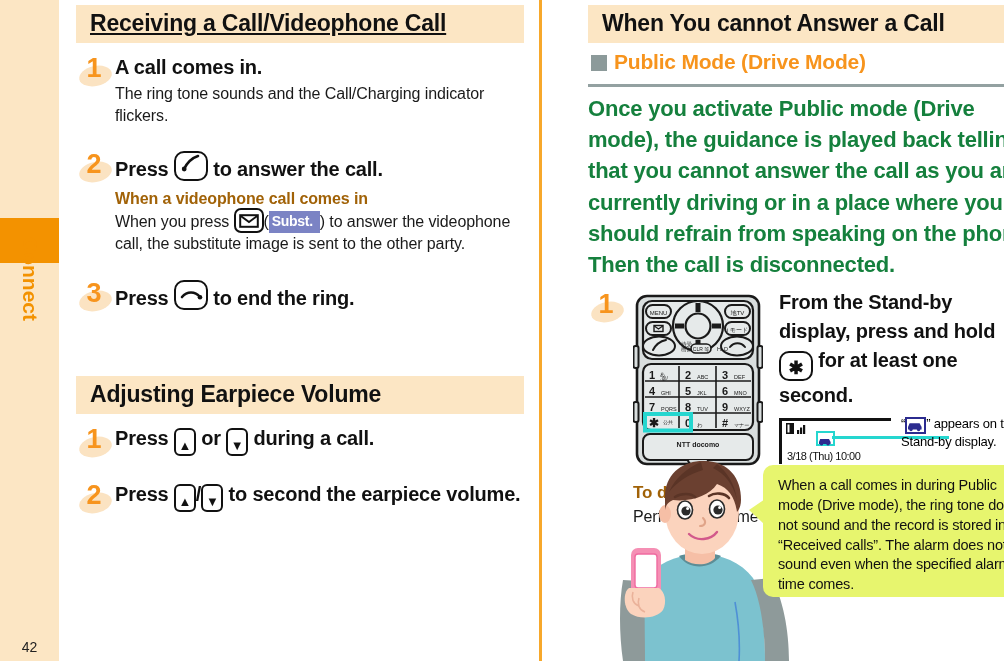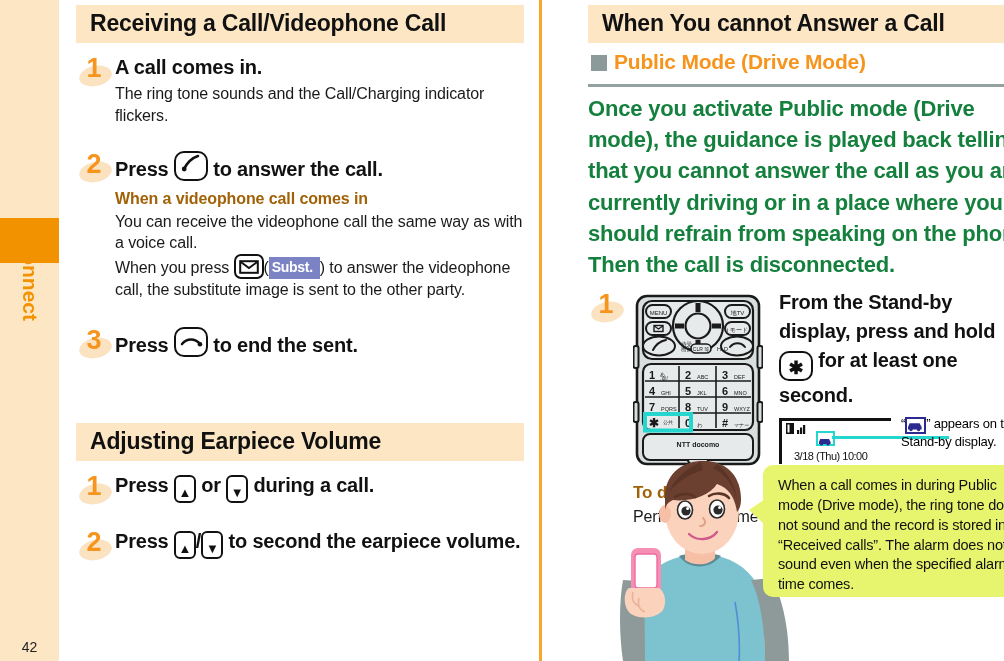--- a/index.html
+++ b/index.html
@@ -163,21 +163,21 @@
 
   
   .standby {
     position: relative;
     width: 112px; height: 46px;
     border-left: 3px solid #111;
     border-top: 3px solid #111;
   }
   .standby .sig { position: absolute; left: 4px; top: 2px; font-size: 9px; }
   .standby .date {
-    position: absolute; left: 12px; bottom: 2px;
+    position: absolute; left: 5px; bottom: 2px;
     font-size: 11px; color: #111; letter-spacing: -0.5px;
   }
   .standby .caricon {
     position: absolute; left: 34px; top: 10px;
     width: 19px; height: 15px;
     border: 2.5px solid #25d6cf;
     background: #fff;
   }
   .leader {
     position: absolute;
@@ -231,21 +231,21 @@
   <div id="side-tab">
     <div id="side-tab-marker"></div>
     <div id="side-tab-label">Connect</div>
     <div id="page-number">42</div>
   </div>
 
   <div id="col-divider"></div>
 
   <div class="column" id="col-left">
 
-    <div class="section-bar" style="margin:5px 13px 0 17px;">Receiving a Call/Videophone Call</div>
+    <div class="section-bar" style="margin:5px 13px 0 17px;text-decoration:underline;">Receiving a Call/Videophone Call</div>
 
     <div style="padding:0 14px 0 14px;">
 
       <div class="step" style="margin-top:12px;">
         <div class="step-num">
           <div class="blob"></div>
           <div class="n">1</div>
         </div>
         <div class="step-title">A call comes in.</div>
         <div class="step-body">The ring tone sounds and the Call/Charging indicator flickers.</div>
@@ -262,21 +262,20 @@
             <svg width="22" height="20" viewBox="0 0 22 20" aria-hidden="true">
               <path d="M4 16 C7 10 12 5 18 3" stroke="#111" stroke-width="2.6" fill="none" stroke-linecap="round"></path>
               <circle cx="4.2" cy="16" r="2.4" fill="#111"></circle>
             </svg>
           </span>
           <span>to answer the call.</span>
         </div>
 
         <div class="green-head" style="margin-top:8px;">When a videophone call comes in</div>
 
-        <div class="step-body">You can receive the videophone call the same way as with a voice call.</div>
 
         <div class="step-body" style="margin-top:0;">
           <span>When you press</span>
           <span class="key key-wide" style="vertical-align:-6px;">
             <svg width="20" height="14" viewBox="0 0 20 14" style="margin-top:4px;" aria-hidden="true">
               <rect x="1.2" y="1.2" width="17.6" height="11.6" fill="none" stroke="#111" stroke-width="2"></rect>
               <path d="M1.8 2 L10 8 L18.2 2" fill="none" stroke="#111" stroke-width="2"></path>
             </svg>
           </span><span>(</span><span class="subst-chip">Subst.</span><span>) to answer the videophone call, the substitute image is sent to the other party.</span>
         </div>
@@ -288,21 +287,21 @@
           <div class="n">3</div>
         </div>
         <div class="step-title">
           <span>Press</span>
           <span class="key key-round">
             <svg width="24" height="16" viewBox="0 0 24 16" style="margin-top:6px;" aria-hidden="true">
               <path d="M3 9 C8 3 16 3 21 9" stroke="#111" stroke-width="2.6" fill="none" stroke-linecap="round"></path>
               <circle cx="21" cy="9.2" r="2.3" fill="#111"></circle>
             </svg>
           </span>
-          <span>to end the sent.</span>
+          <span>to end the ring.</span>
         </div>
       </div>
     </div>
 
     <div class="section-bar" style="margin:65px 13px 0 17px;">Adjusting Earpiece Volume</div>
 
     <div style="padding:0 14px 0 14px;">
 
       <div class="step" style="margin-top:12px;">
         <div class="step-num">

